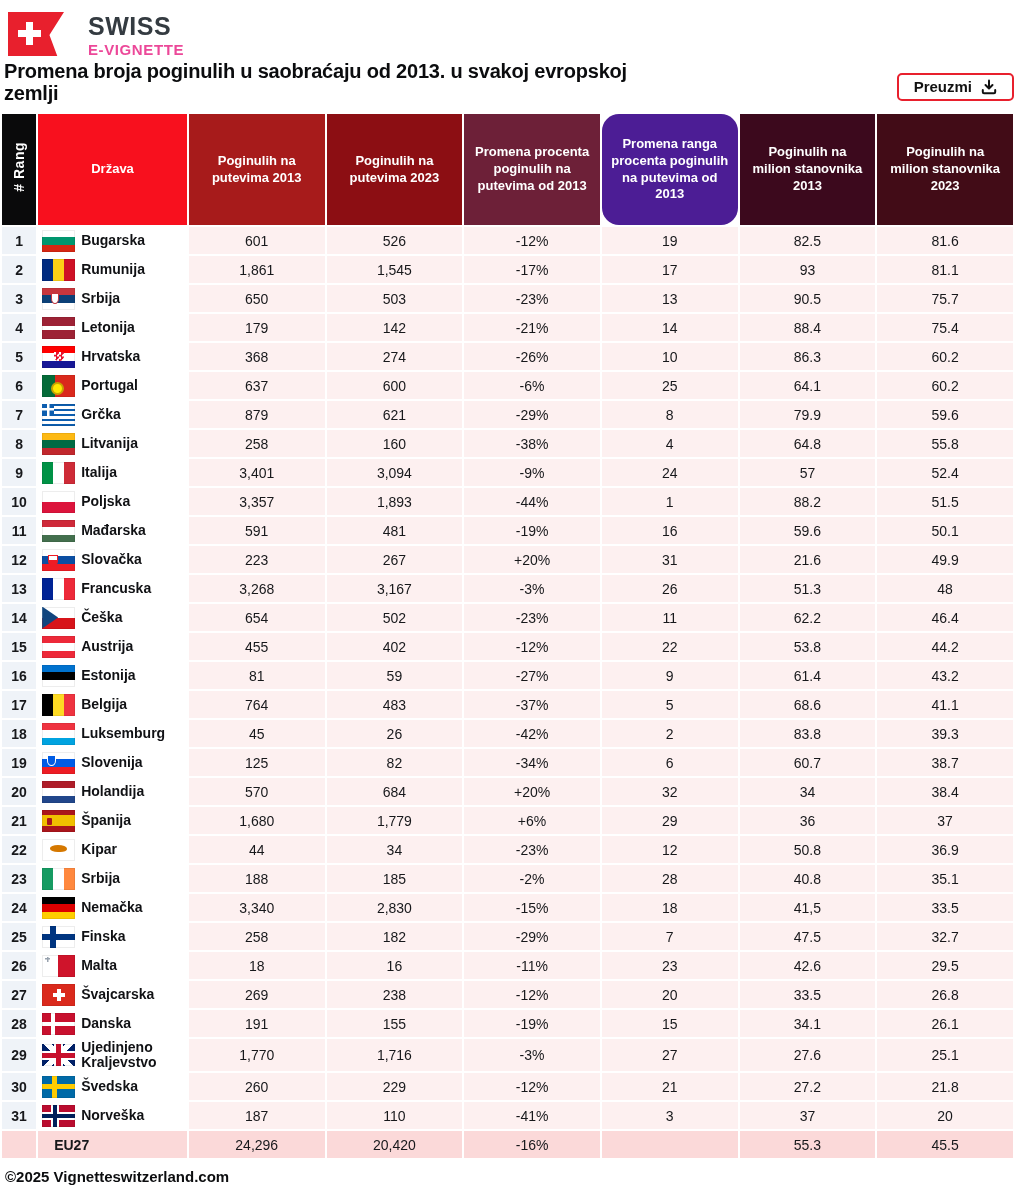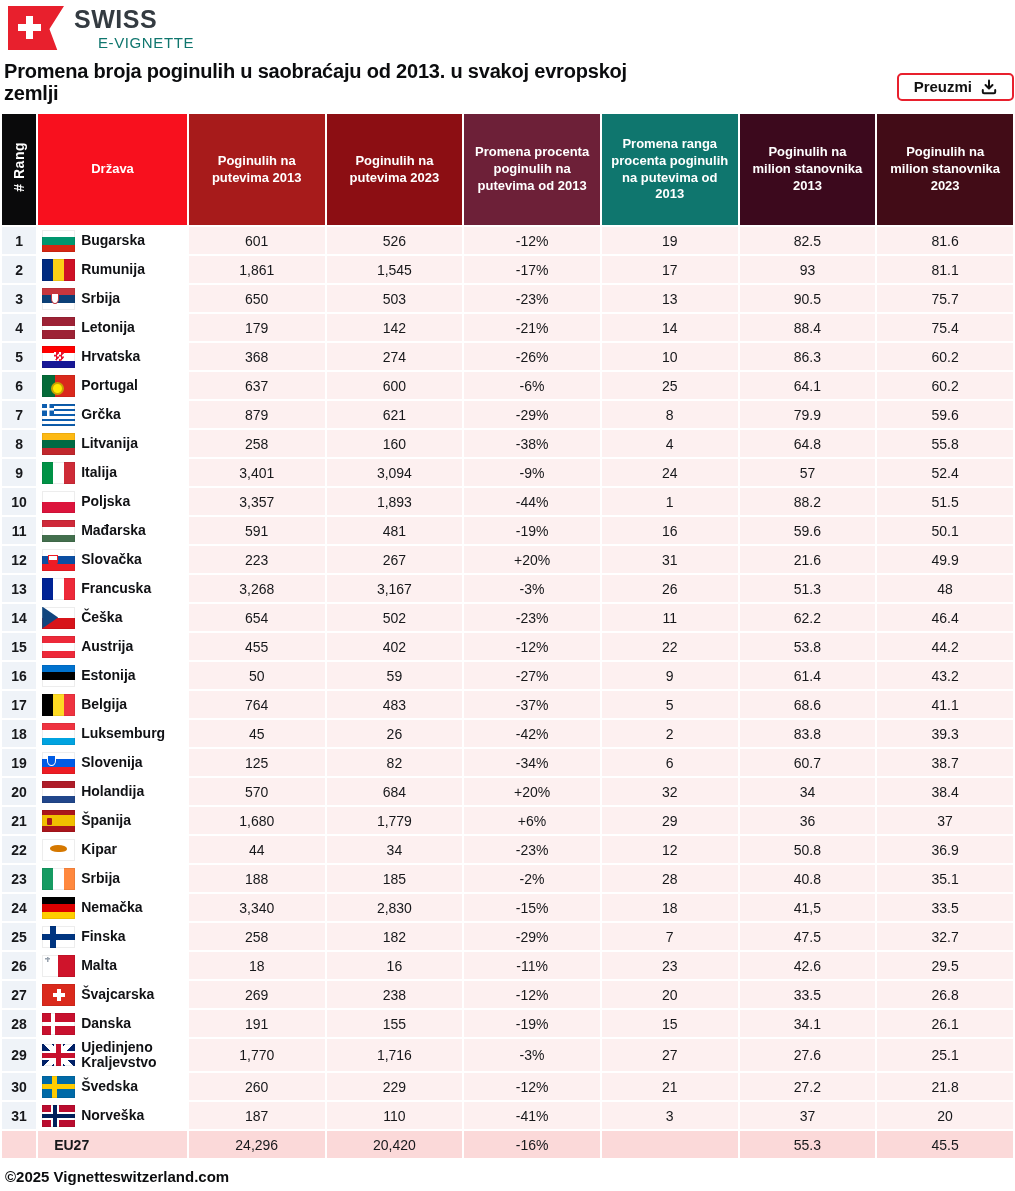--- a/index.html
+++ b/index.html
@@ -2,28 +2,28 @@
 <html><head>
 <meta charset="utf-8">
 <style>
   * { margin:0; padding:0; box-sizing:border-box; }
   body { background:#ffffff; }
   .page {
     position:relative; width:1015px; height:1191px; background:#ffffff;
     font-family:"Liberation Sans", sans-serif; color:#121417; overflow:hidden;
   }
   
-  .logo-row { display:flex; align-items:flex-end; gap:10px; padding:18px 0 0 8px; height:50px; }
+  .logo-row { display:flex; align-items:center; gap:24px; padding:18px 0 0 8px; height:50px; }
   .banner { position:relative; width:56px; height:44px; background:#e8202d;
     clip-path:polygon(0 0, 100% 0, 74% 52%, 88% 100%, 0 100%); }
   .banner .cross-v { position:absolute; left:18px; top:10px; width:7px; height:23px; background:#fff; }
   .banner .cross-h { position:absolute; left:10px; top:18px; width:23px; height:7px; background:#fff; }
   .logo-text { line-height:1; padding-top:3px; }
   .logo-text .l1 { font-size:25px; font-weight:800; color:#343b41; letter-spacing:0.5px; }
-  .logo-text .l2 { font-size:15px; font-weight:400; color:#0f766e; letter-spacing:0.6px; margin-top:3px;margin-left:24px; }
+  .logo-text .l2 { font-size:15px; font-weight:700; color:#ec4899; letter-spacing:0.6px; margin-top:3px; }
   
   .title { margin:10px 0 0 4px; width:660px; font-size:20px; line-height:1.1; font-weight:800; color:#0b0c0e; letter-spacing:-0.2px; }
   .dl-btn { position:absolute; top:73px; right:1px; display:flex; align-items:center; gap:9px;
     background:#fff; border:2px solid #e8202d; border-radius:5px; padding:3px 15px 4px 15px;
     font-family:inherit; font-size:15px; font-weight:700; color:#111; cursor:pointer; height:28px; }
   
   table { width:1015px; margin-top:8px; border-collapse:separate; border-spacing:2px; table-layout:fixed; background:#fff; }
   col.c-rank { width:34px; } col.c-country { width:148px; } col.c-val { width:135px; }
   th { color:#fff; font-weight:700; font-size:13px; line-height:1.3; text-align:center; vertical-align:middle;
        height:111px; padding:4px 8px; }
@@ -141,21 +141,21 @@
         <col class="c-val">
         <col class="c-val">
     </colgroup>
     <thead>
       <tr>
         <th style="background: rgb(10, 10, 11);"><span class="vtext"># Rang</span></th>
         <th style="background: rgb(248, 16, 30);">Država</th>
         <th style="background: rgb(167, 27, 27);">Poginulih na putevima 2013</th>
         <th style="background: rgb(140, 14, 19);">Poginulih na putevima 2023</th>
         <th style="background: rgb(109, 32, 56);">Promena procenta poginulih na putevima od 2013</th>
-        <th style="background: #0f766e;">Promena ranga procenta poginulih na putevima od 2013</th>
+        <th style="background: #4c1d95; border-radius: 17px;">Promena ranga procenta poginulih na putevima od 2013</th>
         <th style="background: rgb(60, 9, 29);">Poginulih na milion stanovnika 2013</th>
         <th style="background: rgb(66, 12, 23);">Poginulih na milion stanovnika 2023</th>
       </tr>
     </thead>
     <tbody>
         <tr>
           <td class="rank">1</td>
           <td class="country">
             <div class="cwrap">
               <span class="flag f-bg"></span>
@@ -380,21 +380,21 @@
           <td class="val">44.2</td>
         </tr>
         <tr>
           <td class="rank">16</td>
           <td class="country">
             <div class="cwrap">
               <span class="flag f-ee"></span>
               <span class="cname">Estonija</span>
             </div>
           </td>
-          <td class="val">50</td>
+          <td class="val">81</td>
           <td class="val">59</td>
           <td class="val">-27%</td>
           <td class="val">9</td>
           <td class="val">61.4</td>
           <td class="val">43.2</td>
         </tr>
         <tr>
           <td class="rank">17</td>
           <td class="country">
             <div class="cwrap">

